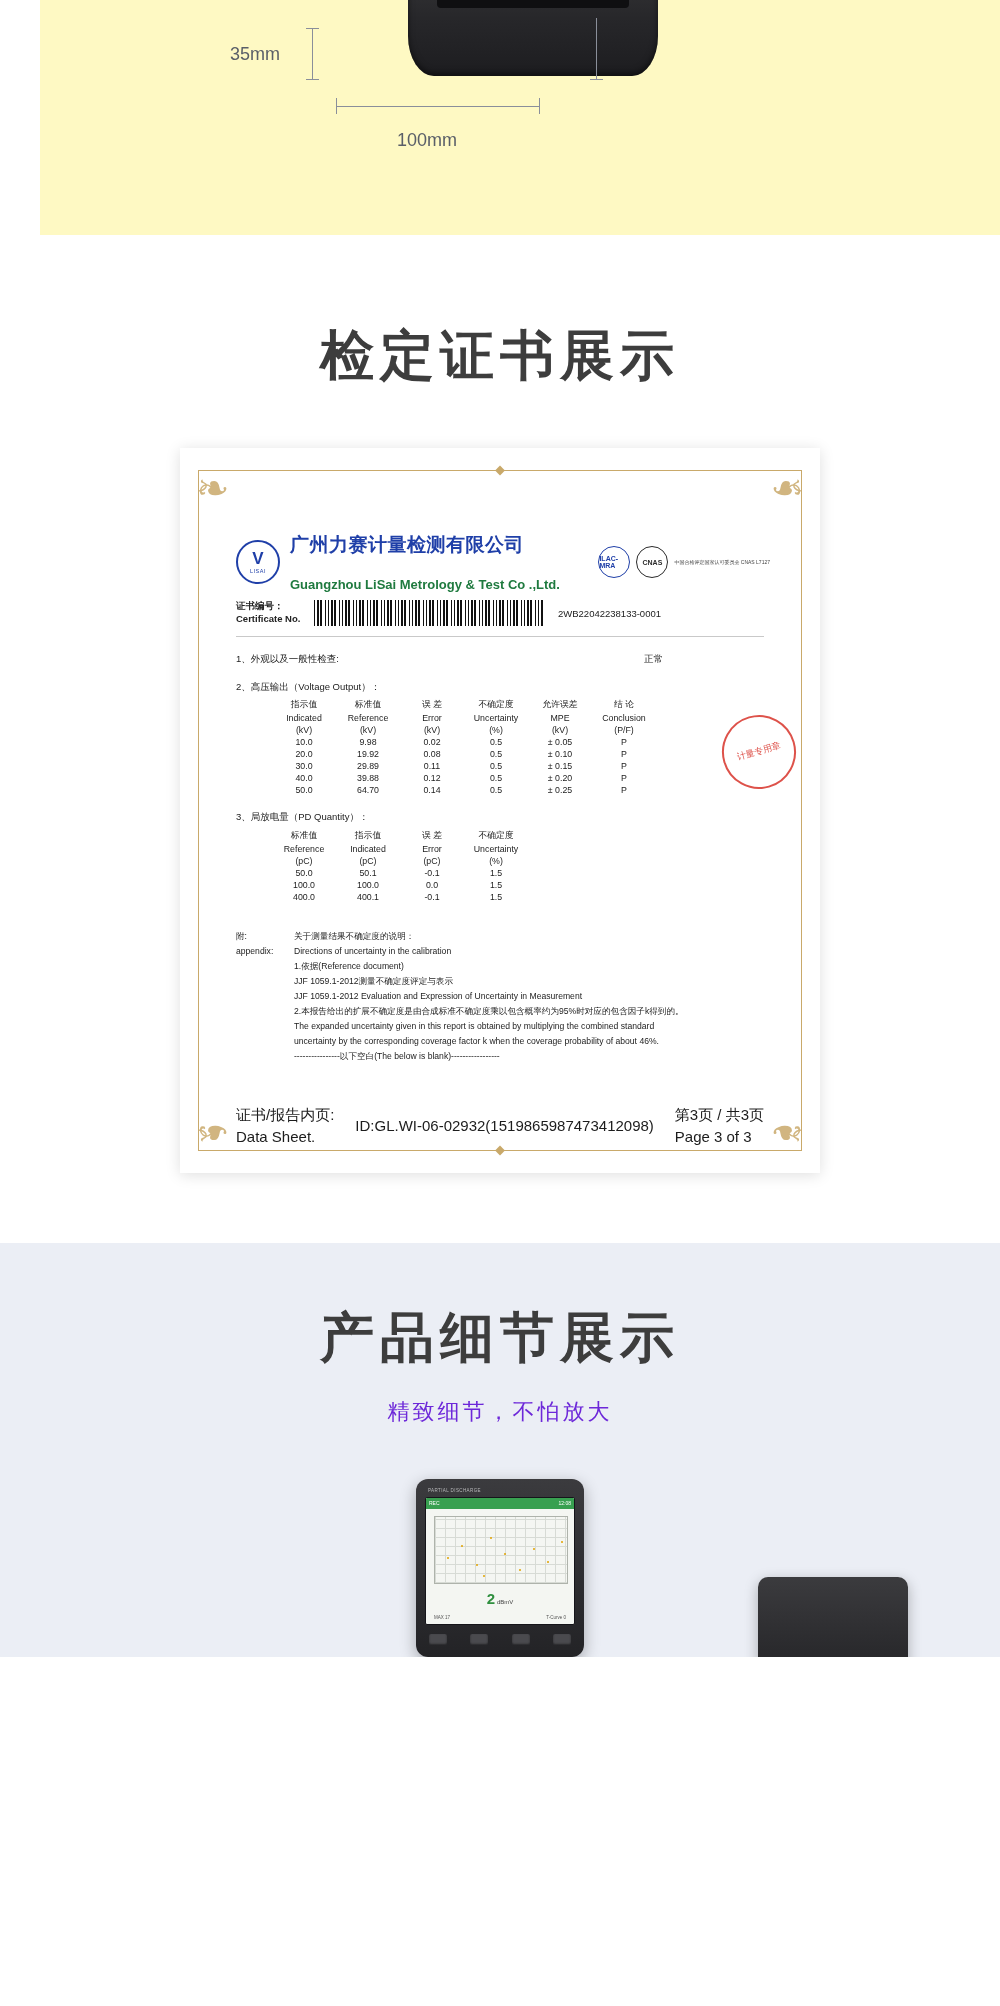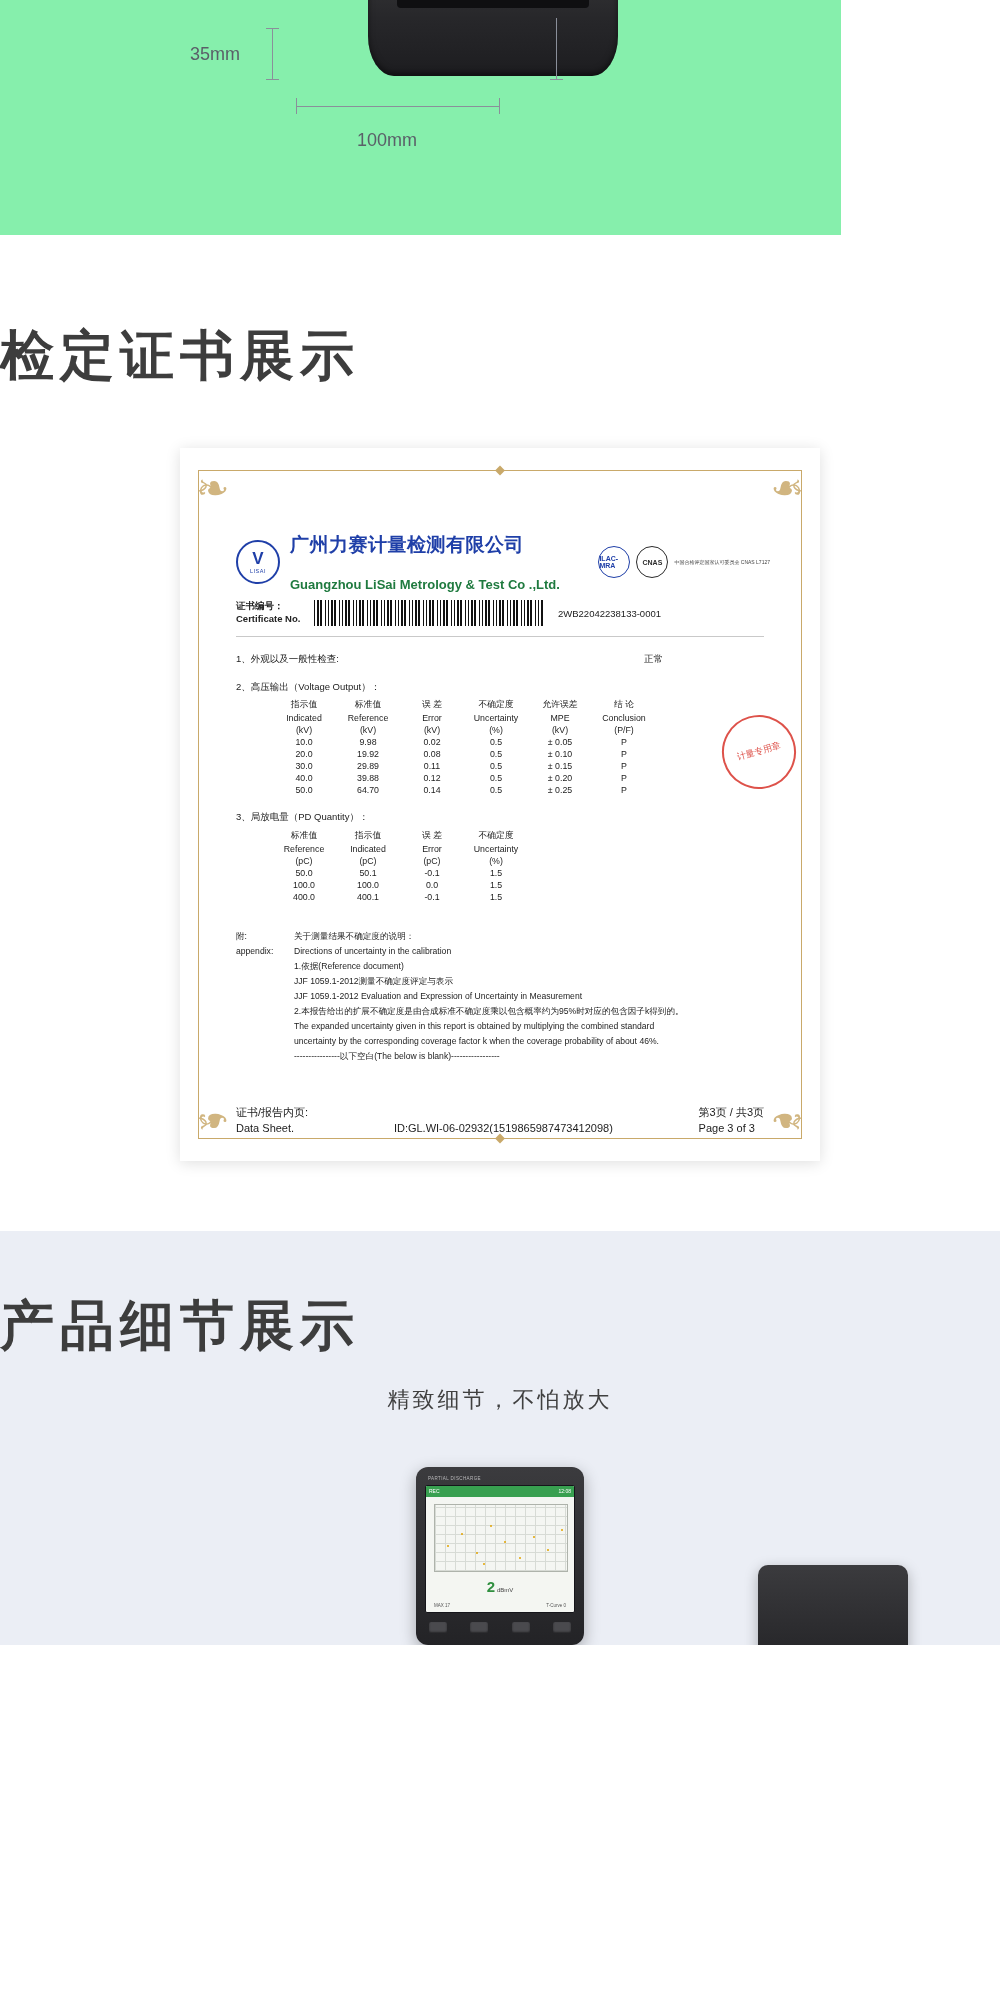--- a/index.html
+++ b/index.html
@@ -7,24 +7,25 @@
   body {
     width: 1000px;
     font-family: "Liberation Sans", sans-serif;
     background: #ffffff;
     color: #333;
   }
 
   
   .sec-dim {
     position: relative;
-    width: 841px;
+    width: 960px;
     height: 235px;
-    background: #86efac;
+    background: #fef9c3;
     overflow: hidden;
+    margin-left: 40px;
   }
   .device-body {
     position: absolute;
     left: 368px;
     top: -52px;
     width: 250px;
     height: 128px;
     background: linear-gradient(180deg,#3a3a3c 0%, #27272a 55%, #1d1d20 100%);
     border-radius: 10px 10px 26px 26px / 10px 10px 40px 40px;
     box-shadow: inset 0 -3px 6px rgba(0,0,0,.5);
@@ -62,20 +63,21 @@
     font-size: 18px;
   }
 
   
   .sec-cert {
     width: 1000px;
     background: #ffffff;
     padding: 60px 0 70px;
   }
   .sec-title {
+    text-align: center;
     font-size: 54px;
     font-weight: bold;
     letter-spacing: 6px;
     color: #3d3d3d;
     margin: 25px 0 55px;
   }
   .cert-wrap {
     width: 640px;
     margin: 0 auto;
     background: #fff;
@@ -244,42 +246,42 @@
     margin-top: 26px;
     display: flex;
     font-size: 8.6px;
     color: #1c1c1c;
   }
   .appendix .alab { width: 58px; flex: 0 0 58px; line-height: 1.75; }
   .appendix .atxt { flex: 1 1 auto; line-height: 1.75; }
   .cert-foot {
     display: flex;
     justify-content: space-between;
-    align-items: flex-end;
+    align-items: center;
     padding: 40px 34px 0 34px;
-    font-size: 11px;
+    font-size: 15px;
     color: #1c1c1c;
   }
   .cert-foot .left { line-height: 1.5; }
   .cert-foot .mid { line-height: 1.5; }
   .cert-foot .right { line-height: 1.5; text-align: left; }
 
   
   .sec-detail {
     width: 1000px;
     background: #ebeef5;
     padding: 34px 0 0;
     position: relative;
     overflow: hidden;
     min-height: 370px;
   }
   .sec-sub {
     text-align: center;
     font-size: 22px;
-    color: #404040;
+    color: #6d28d9;
     letter-spacing: 3px;
     margin-top: 22px;
   }
   .detail-device {
     position: relative;
     width: 168px;
     margin: 52px auto 0;
     background: linear-gradient(180deg,#3b3b3e,#232326);
     border-radius: 12px;
     padding: 9px 9px 12px;

